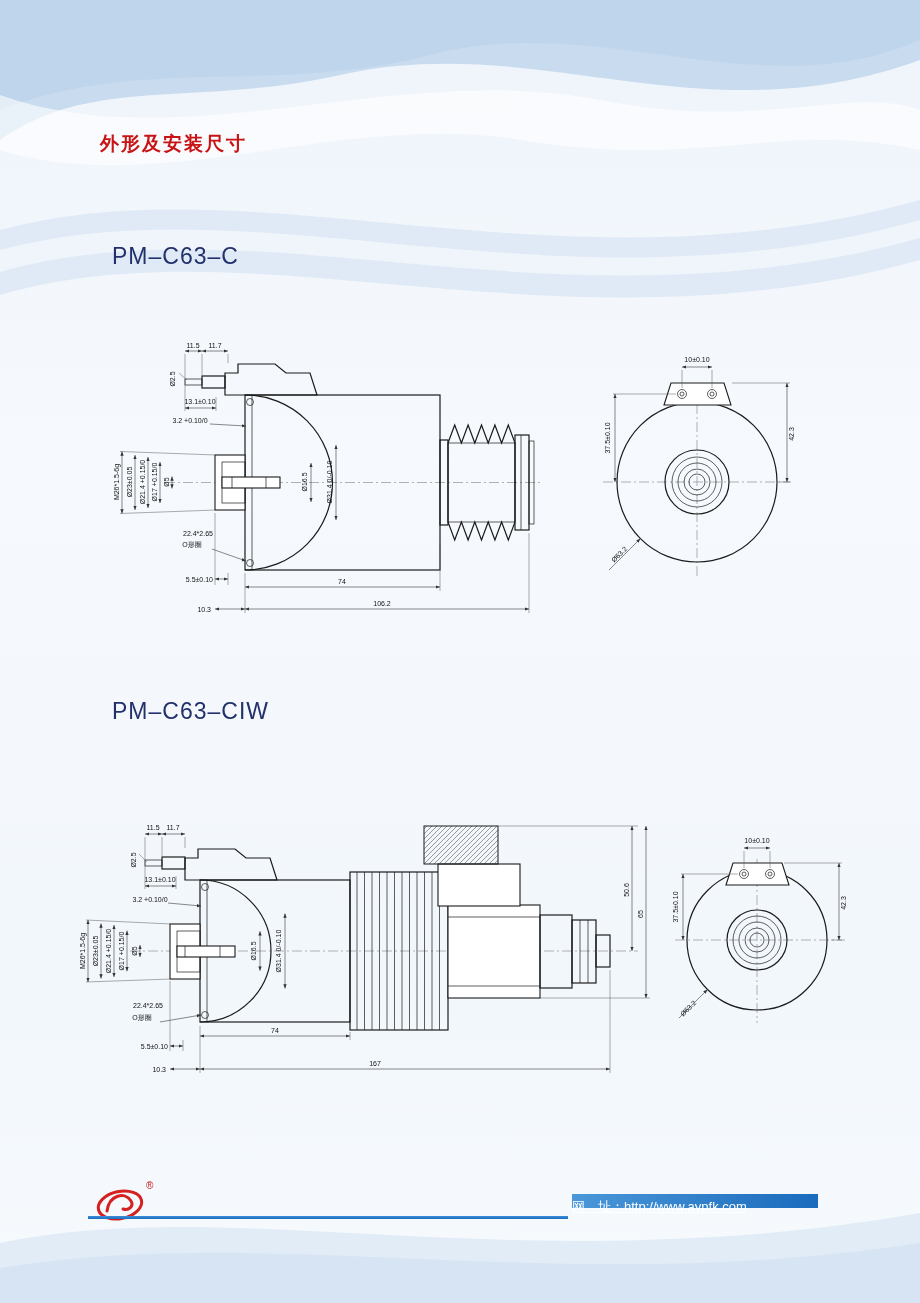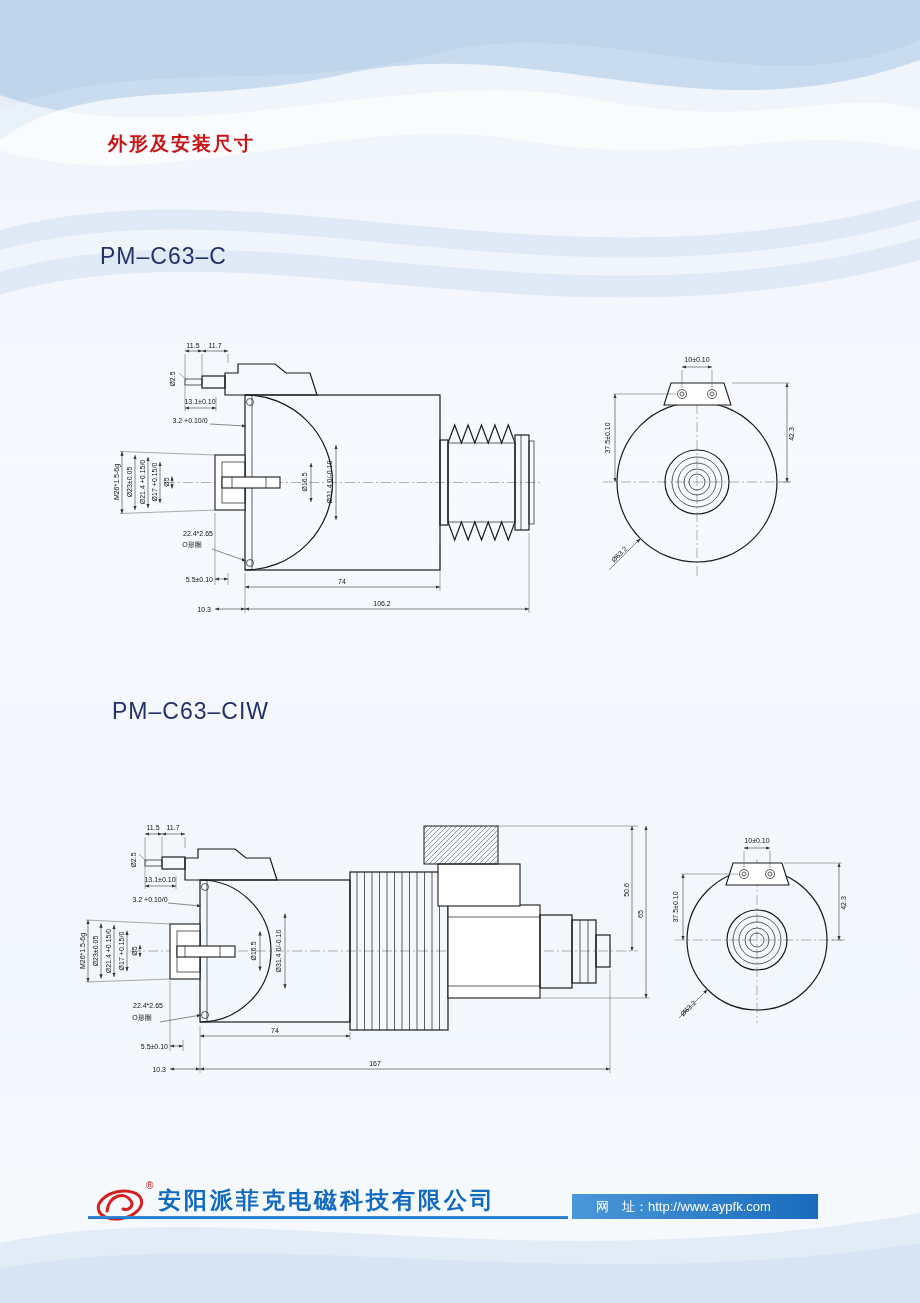--- a/index.html
+++ b/index.html
@@ -1,44 +1,44 @@
 <!DOCTYPE html>
 <html><head>
 <meta charset="utf-8">
 <style>
   html,body{margin:0;padding:0;}
   .page{position:relative;width:920px;height:1303px;overflow:hidden;
         background:linear-gradient(180deg,#eef4fb 0%,#f6f9fd 35%,#f2f7fc 75%,#f6fafd 100%);
         font-family:"Liberation Sans",sans-serif;}
   .bg-top{position:absolute;top:0;left:0;}
   .bg-bottom{position:absolute;bottom:0;left:0;}
-  .heading{position:absolute;left:108px;top:131px;margin:0;font-size:19px;font-weight:bold;color:#c81414;letter-spacing:2px;}
+  .heading{position:absolute;left:100px;top:131px;margin:0;font-size:19px;font-weight:bold;color:#c81414;letter-spacing:2px;}
   .sec-title{position:absolute;margin:0;font-size:23px;font-weight:500;color:#22306b;letter-spacing:1px;}
-  .sec1{left:100px;top:243px;}
+  .sec1{left:112px;top:243px;}
   .sec2{left:112px;top:698px;}
   .fig{position:absolute;}
   .fig1{left:80px;top:335px;}
   .fig1f{left:585px;top:350px;}
   .fig2{left:80px;top:818px;}
   .fig2f{left:663px;top:833px;}
   
   .ol{stroke:#1b1b1b;stroke-width:1.2;fill:none;}
   .ol2{stroke:#1b1b1b;stroke-width:0.7;fill:none;}
   .olw{stroke:#1b1b1b;stroke-width:1.1;fill:#ffffff;}
   .dim{stroke:#3a3a3a;stroke-width:0.6;fill:none;}
   .ext{stroke:#5a5a5a;stroke-width:0.5;fill:none;}
   .cl{stroke:#808080;stroke-width:0.6;fill:none;stroke-dasharray:10 3 2 3;}
   text.lbl{font-family:"Liberation Sans",sans-serif;font-size:7px;fill:#111;}
   
   .footer-logo{position:absolute;left:95px;top:1182px;}
   .reg-mark{position:absolute;left:146px;top:1180px;font-size:10px;color:#c81414;}
   .company{position:absolute;left:158px;top:1185px;margin:0;font-size:23px;font-weight:bold;color:#1169c0;letter-spacing:3px;}
   .footer-rule{position:absolute;left:88px;top:1216px;width:480px;height:3px;background:linear-gradient(180deg,#3e8fd6,#1a6ec2);}
-  .url-bar{position:absolute;left:572px;top:1194px;width:246px;height:25px;line-height:25px;
-           background:linear-gradient(90deg,#4a97d9,#1a6bbd);color:#ffffff;font-size:13px;padding-left:24px;box-sizing:border-box;white-space:nowrap;}
+  .url-bar{position:absolute;left:572px;top:1194px;width:246px;height:14px;line-height:25px;
+           background:linear-gradient(90deg,#4a97d9,#1a6bbd);color:#ffffff;font-size:13px;padding-left:0;box-sizing:border-box;white-space:nowrap;text-decoration:underline;}
   .url-bar span{color:#ffffff;}
 </style>
 </head>
 <body>
 
 <div class="page">
 
   <svg class="bg-top" width="920" height="390" viewBox="0 0 920 390" preserveAspectRatio="none">
     <path d="M0,0 H920 V60 C700,140 540,30 340,75 C200,107 90,75 0,140 Z" fill="#c9dcef"></path>
     <path d="M0,0 H920 V40 C760,110 600,10 430,55 C280,95 140,55 0,110 Z" fill="#bdd3ea" opacity="0.85"></path>
@@ -312,19 +312,18 @@
       <line class="dim" marker-end="url(#a4)" x1="16" y1="185" x2="44.5" y2="156.5"></line>
       <text class="lbl" transform="rotate(-45 27 177)" x="27" y="177" text-anchor="middle">Ø63.2</text>
     </g>
   </svg>
 
   <svg class="footer-logo" width="52" height="42" viewBox="0 0 52 42">
     <ellipse cx="25" cy="23" rx="22" ry="13.5" fill="none" stroke="#d62020" stroke-width="3" transform="rotate(-12 25 23)"></ellipse>
     <path d="M12,29 C14,13 30,9 36,19 C39,24 34,29 28,27" fill="none" stroke="#d62020" stroke-width="3" stroke-linecap="round"></path>
   </svg>
   <span class="reg-mark">®</span>
-  <h3 class="company">安阳派菲克电磁科技有限公司</h3>
   <div class="footer-rule"></div>
   <div class="url-bar">
     <span>网　址：</span><span>http://www.aypfk.com</span>
   </div>
 
 </div>
 
 </body></html>

